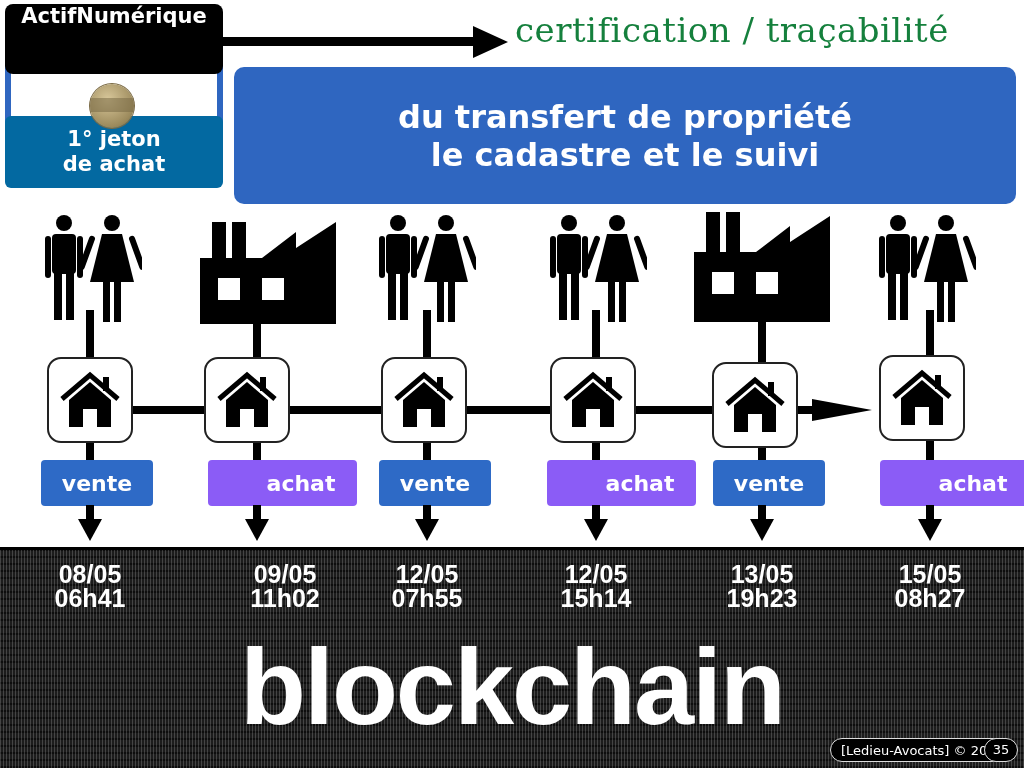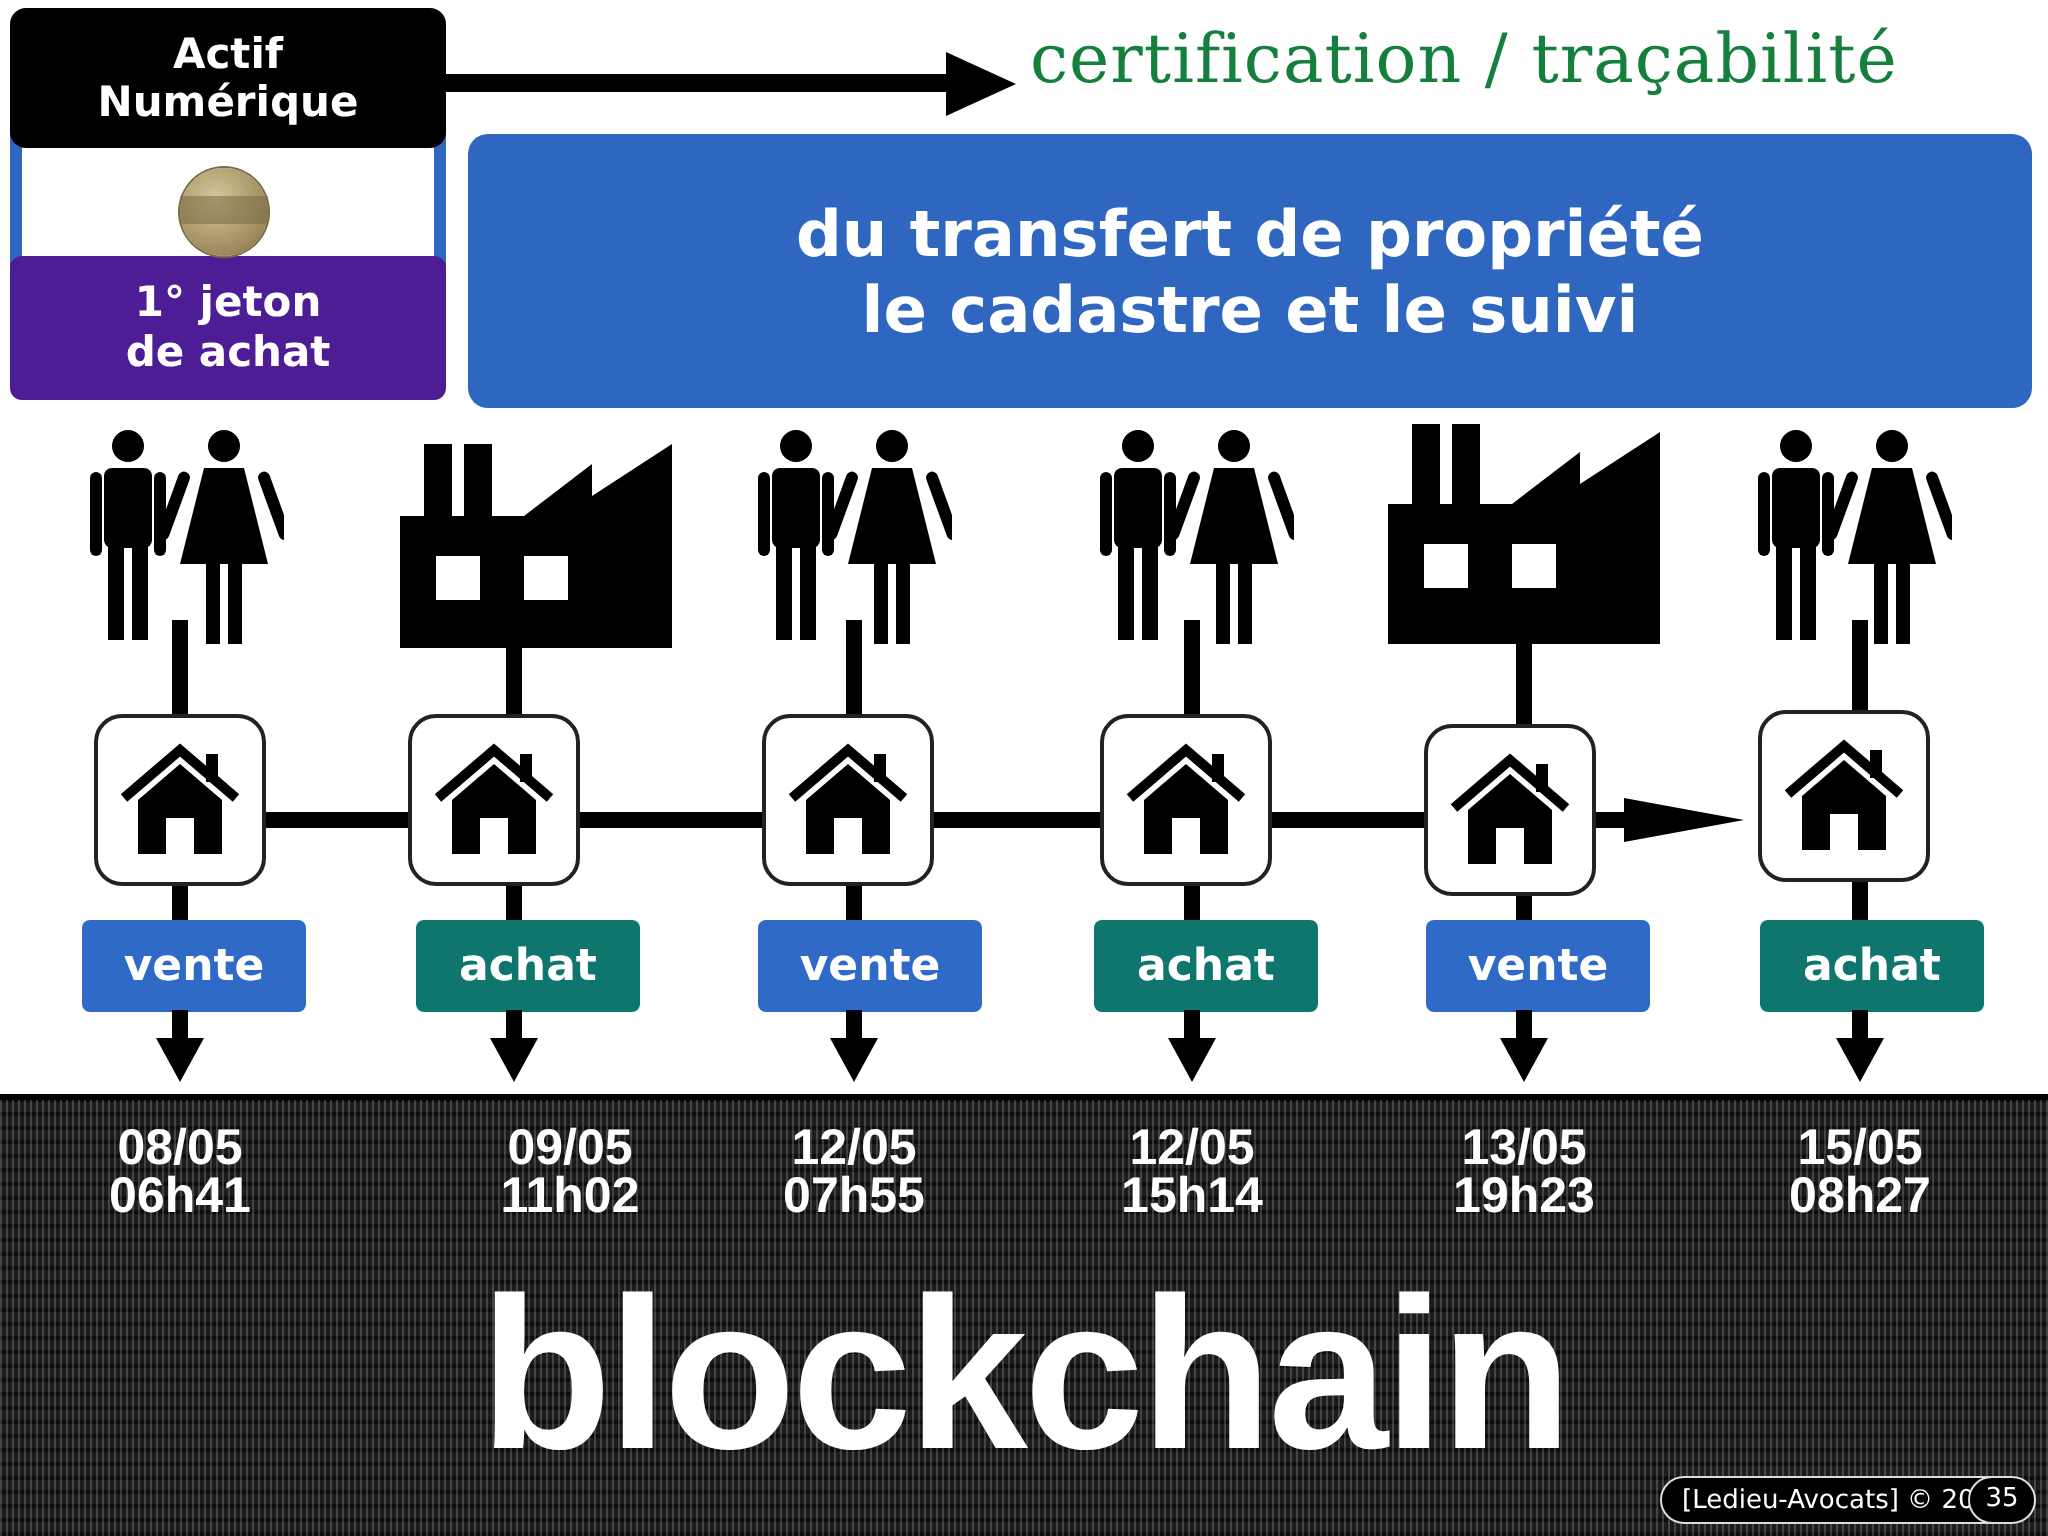--- a/index.html
+++ b/index.html
@@ -1,39 +1,39 @@
 <!DOCTYPE html>
 <html><head>
 <meta charset="utf-8">
 <style>
   html, body { margin:0; padding:0; }
   body { width:1024px; height:768px; position:relative; overflow:hidden; background:#ffffff; font-family:"DejaVu Sans", sans-serif; }
   .abs { position:absolute; }
 
   
   .actif-wrap { left:5px; top:4px; width:218px; height:200px; }
-  .actif-head { position:absolute; left:0; top:0; width:218px; height:70px; background:#000; border-radius:8px; color:#fff; font-weight:bold; font-size:21px; line-height:24px; text-align:center; display:flex; flex-direction:column; justify-content:center; z-index:2; }
+  .actif-head { position:absolute; left:0; top:0; width:218px; height:70px; background:#000; border-radius:8px; color:#fff; font-weight:bold; font-size:21px; line-height:24px; text-align:center; display:flex; justify-content:center; z-index:2; }
   .actif-mid { position:absolute; left:0; top:58px; width:218px; height:80px; border-left:6px solid #2f66c0; border-right:6px solid #2f66c0; box-sizing:border-box; background:#fff; }
   .coin { position:absolute; left:85px; top:80px; width:44px; height:44px; border-radius:50%; background:radial-gradient(circle at 40% 35%, #d8c79a, #9c8a5c 70%, #6f613f); box-shadow:0 0 0 1px #7a6a45; z-index:3; }
   .coin::after { content:""; position:absolute; left:0; right:0; top:14px; height:14px; background:rgba(120,105,70,0.55); }
-  .jeton { position:absolute; left:0; top:124px; width:218px; height:72px; background:#4c1d95; border-radius:6px; color:#fff; font-weight:bold; font-size:21px; line-height:25px; text-align:center; display:flex; flex-direction:column; justify-content:center; }
+  .jeton { position:absolute; left:0; top:112px; width:218px; height:72px; background:#0369a1; border-radius:6px; color:#fff; font-weight:bold; font-size:21px; line-height:25px; text-align:center; display:flex; flex-direction:column; justify-content:center; }
 
   
   .top-arrow { left:223px; top:26px; width:285px; height:32px; }
   .cert { left:515px; top:10px; font-family:"DejaVu Serif", serif; font-size:34px; color:#15803d; letter-spacing:0.5px; white-space:nowrap; }
 
   .cadastre { left:234px; top:67px; width:782px; height:137px; background:#2f66c0; border-radius:10px; color:#fff; font-weight:bold; font-size:32px; line-height:38px; text-align:center; display:flex; flex-direction:column; justify-content:center; }
 
   
   .vline { position:absolute; width:8px; background:#000; }
   .hline { position:absolute; height:8px; background:#000; }
   .house-box { position:absolute; width:86px; height:86px; border:2px solid #222; border-radius:14px; background:#fff; box-sizing:border-box; display:flex; align-items:center; justify-content:center; }
   .tag { position:absolute; width:112px; height:46px; border-radius:4px; color:#fff; font-weight:bold; font-size:22px; display:flex; align-items:center; justify-content:center; }
   .tag.vente { background:#2e6ac6; }
-  .tag.achat { background:#0f766e; }
+  .tag.achat { background:#8b5cf6;padding-left:37px; }
   .down-tri { position:absolute; width:0; height:0; border-left:12px solid transparent; border-right:12px solid transparent; border-top:22px solid #000; }
 
   
   .band { left:0; top:547px; width:1024px; height:221px; background-color:#1c1c1c;
     background-image:
       repeating-linear-gradient(90deg, rgba(255,255,255,0.18) 0 1px, transparent 1px 3px),
       repeating-linear-gradient(0deg, rgba(0,0,0,0.55) 0 2px, transparent 2px 7px);
     border-top:3px solid #000; box-sizing:border-box;text-decoration:underline; }
   .date { position:absolute; color:#fff; font-family:"Liberation Sans", sans-serif; font-weight:bold; font-size:25px; line-height:24px; text-align:center; width:120px; }
   .blockchain { position:absolute; left:212px; top:633px; width:600px; text-align:center; color:#fff; font-family:"Liberation Sans", sans-serif; font-weight:bold; font-size:108px; line-height:108px; letter-spacing:-2px; }

